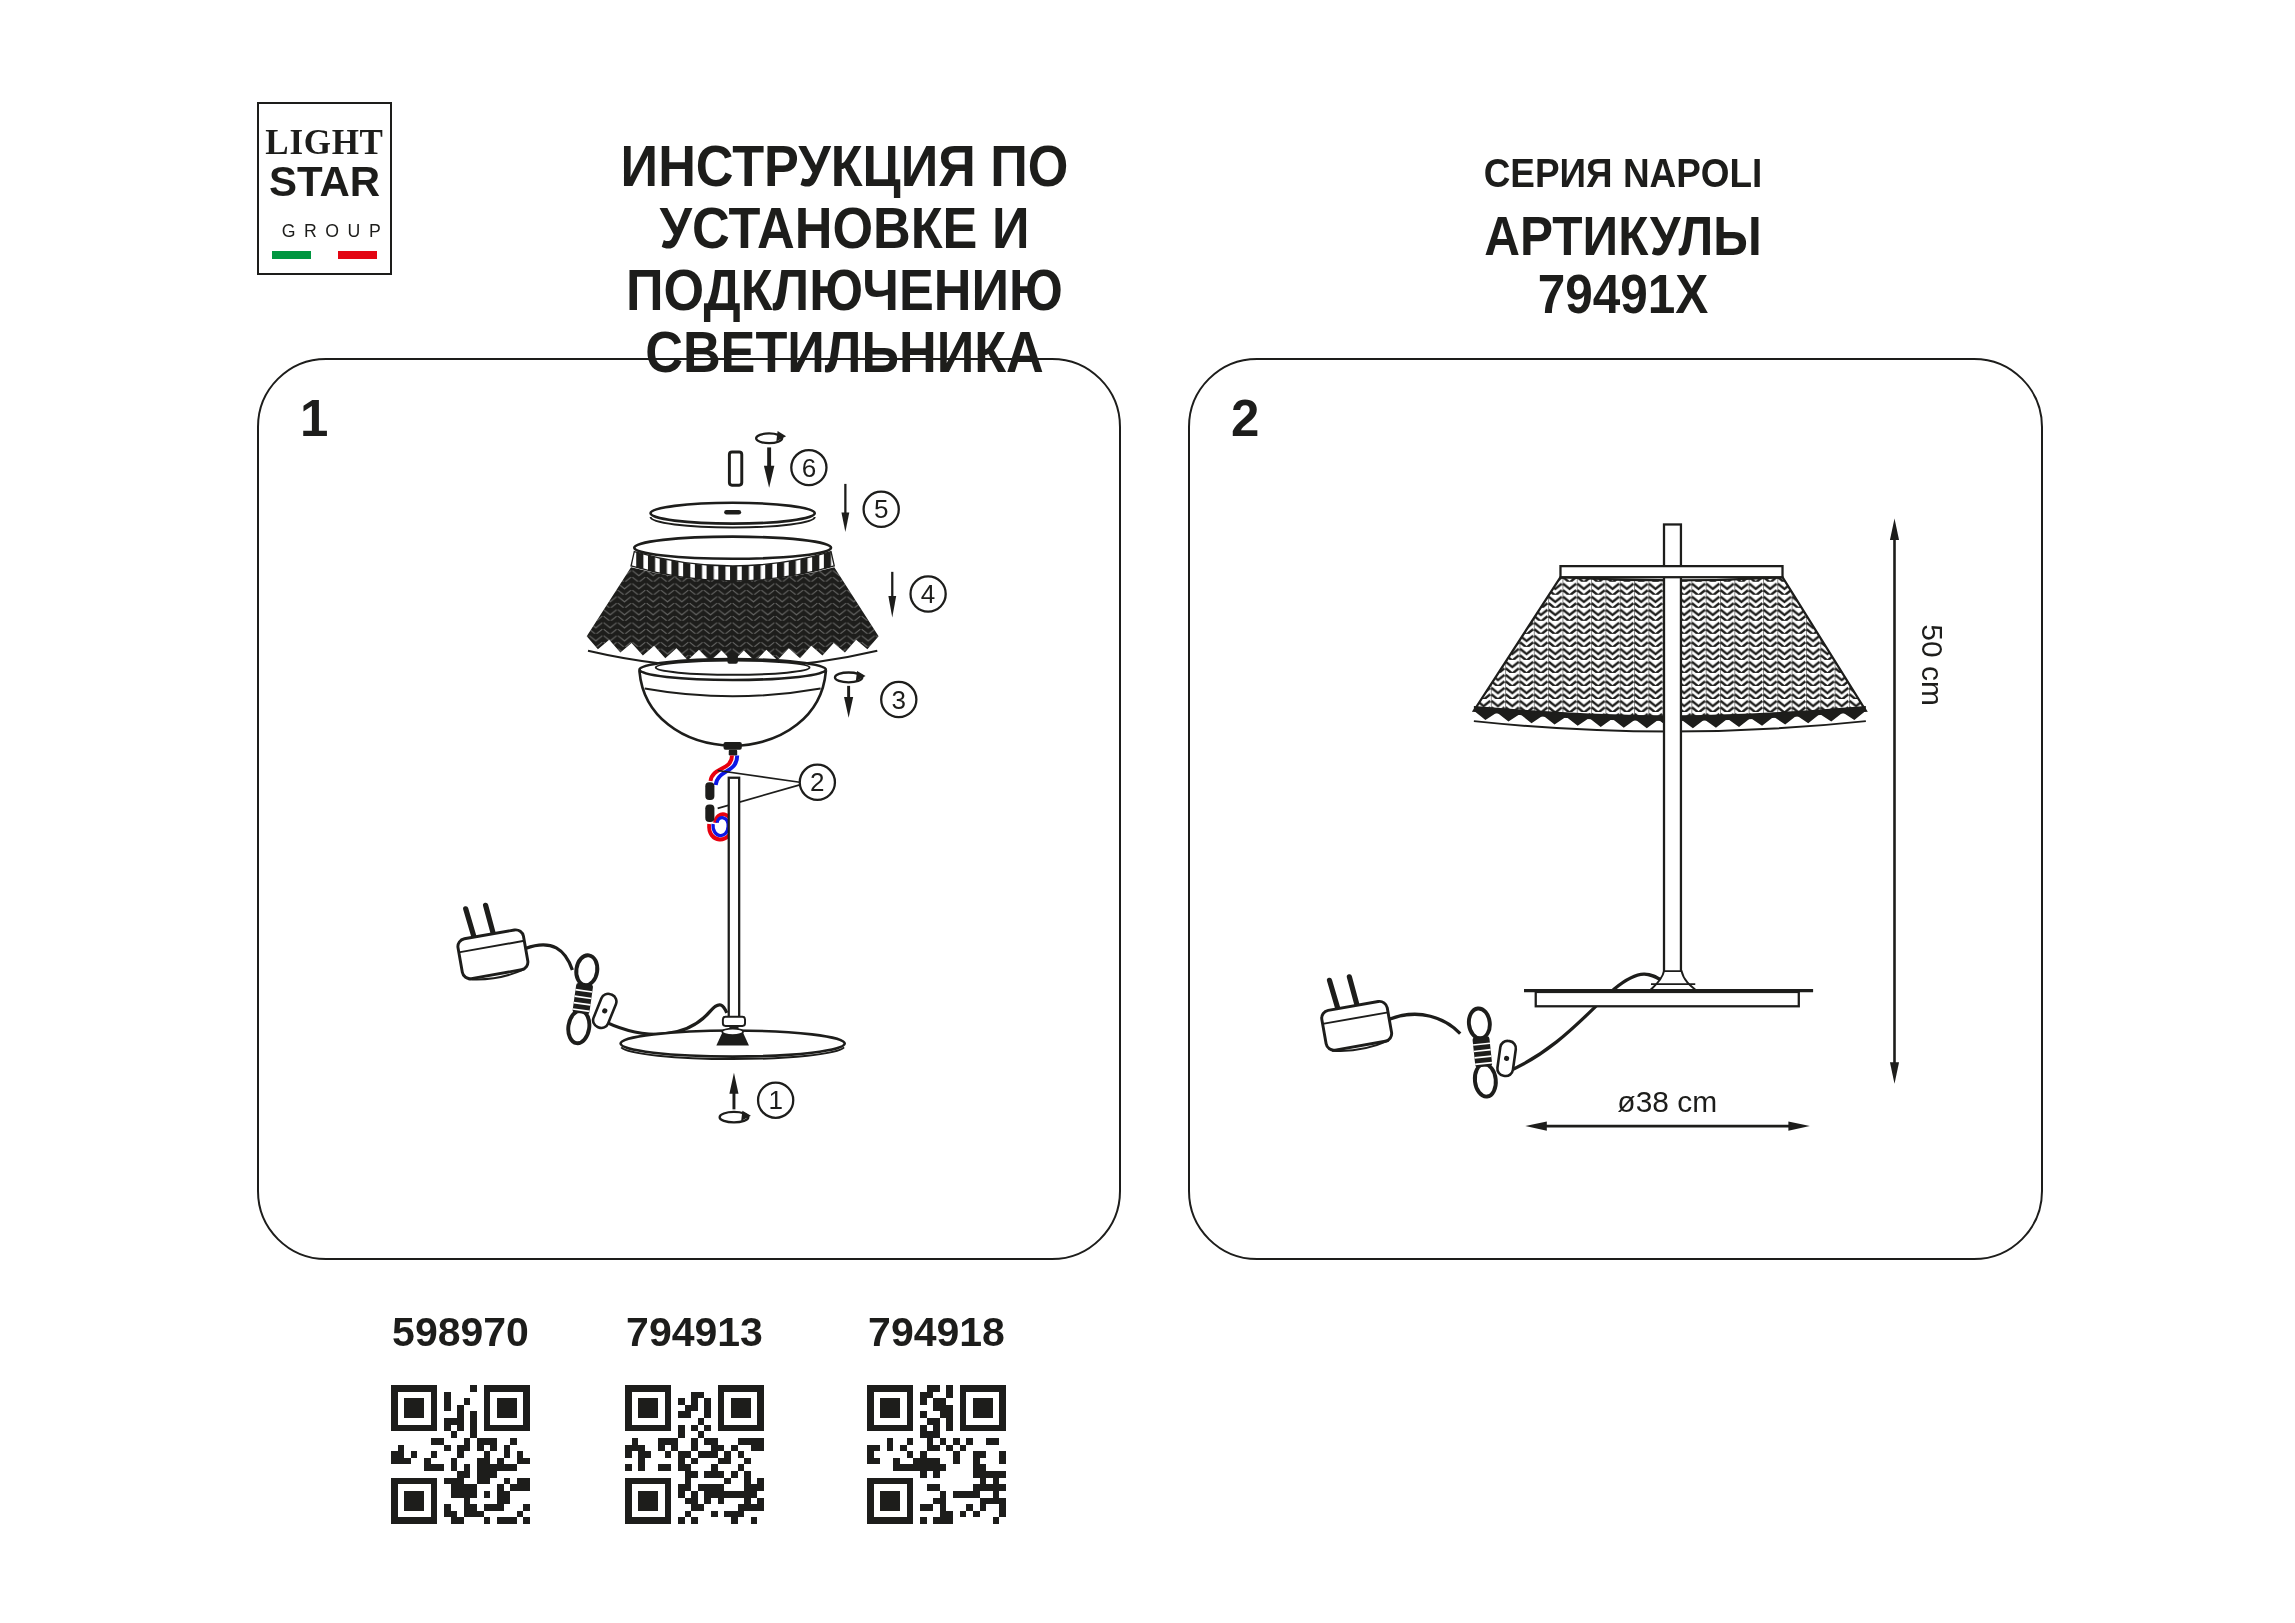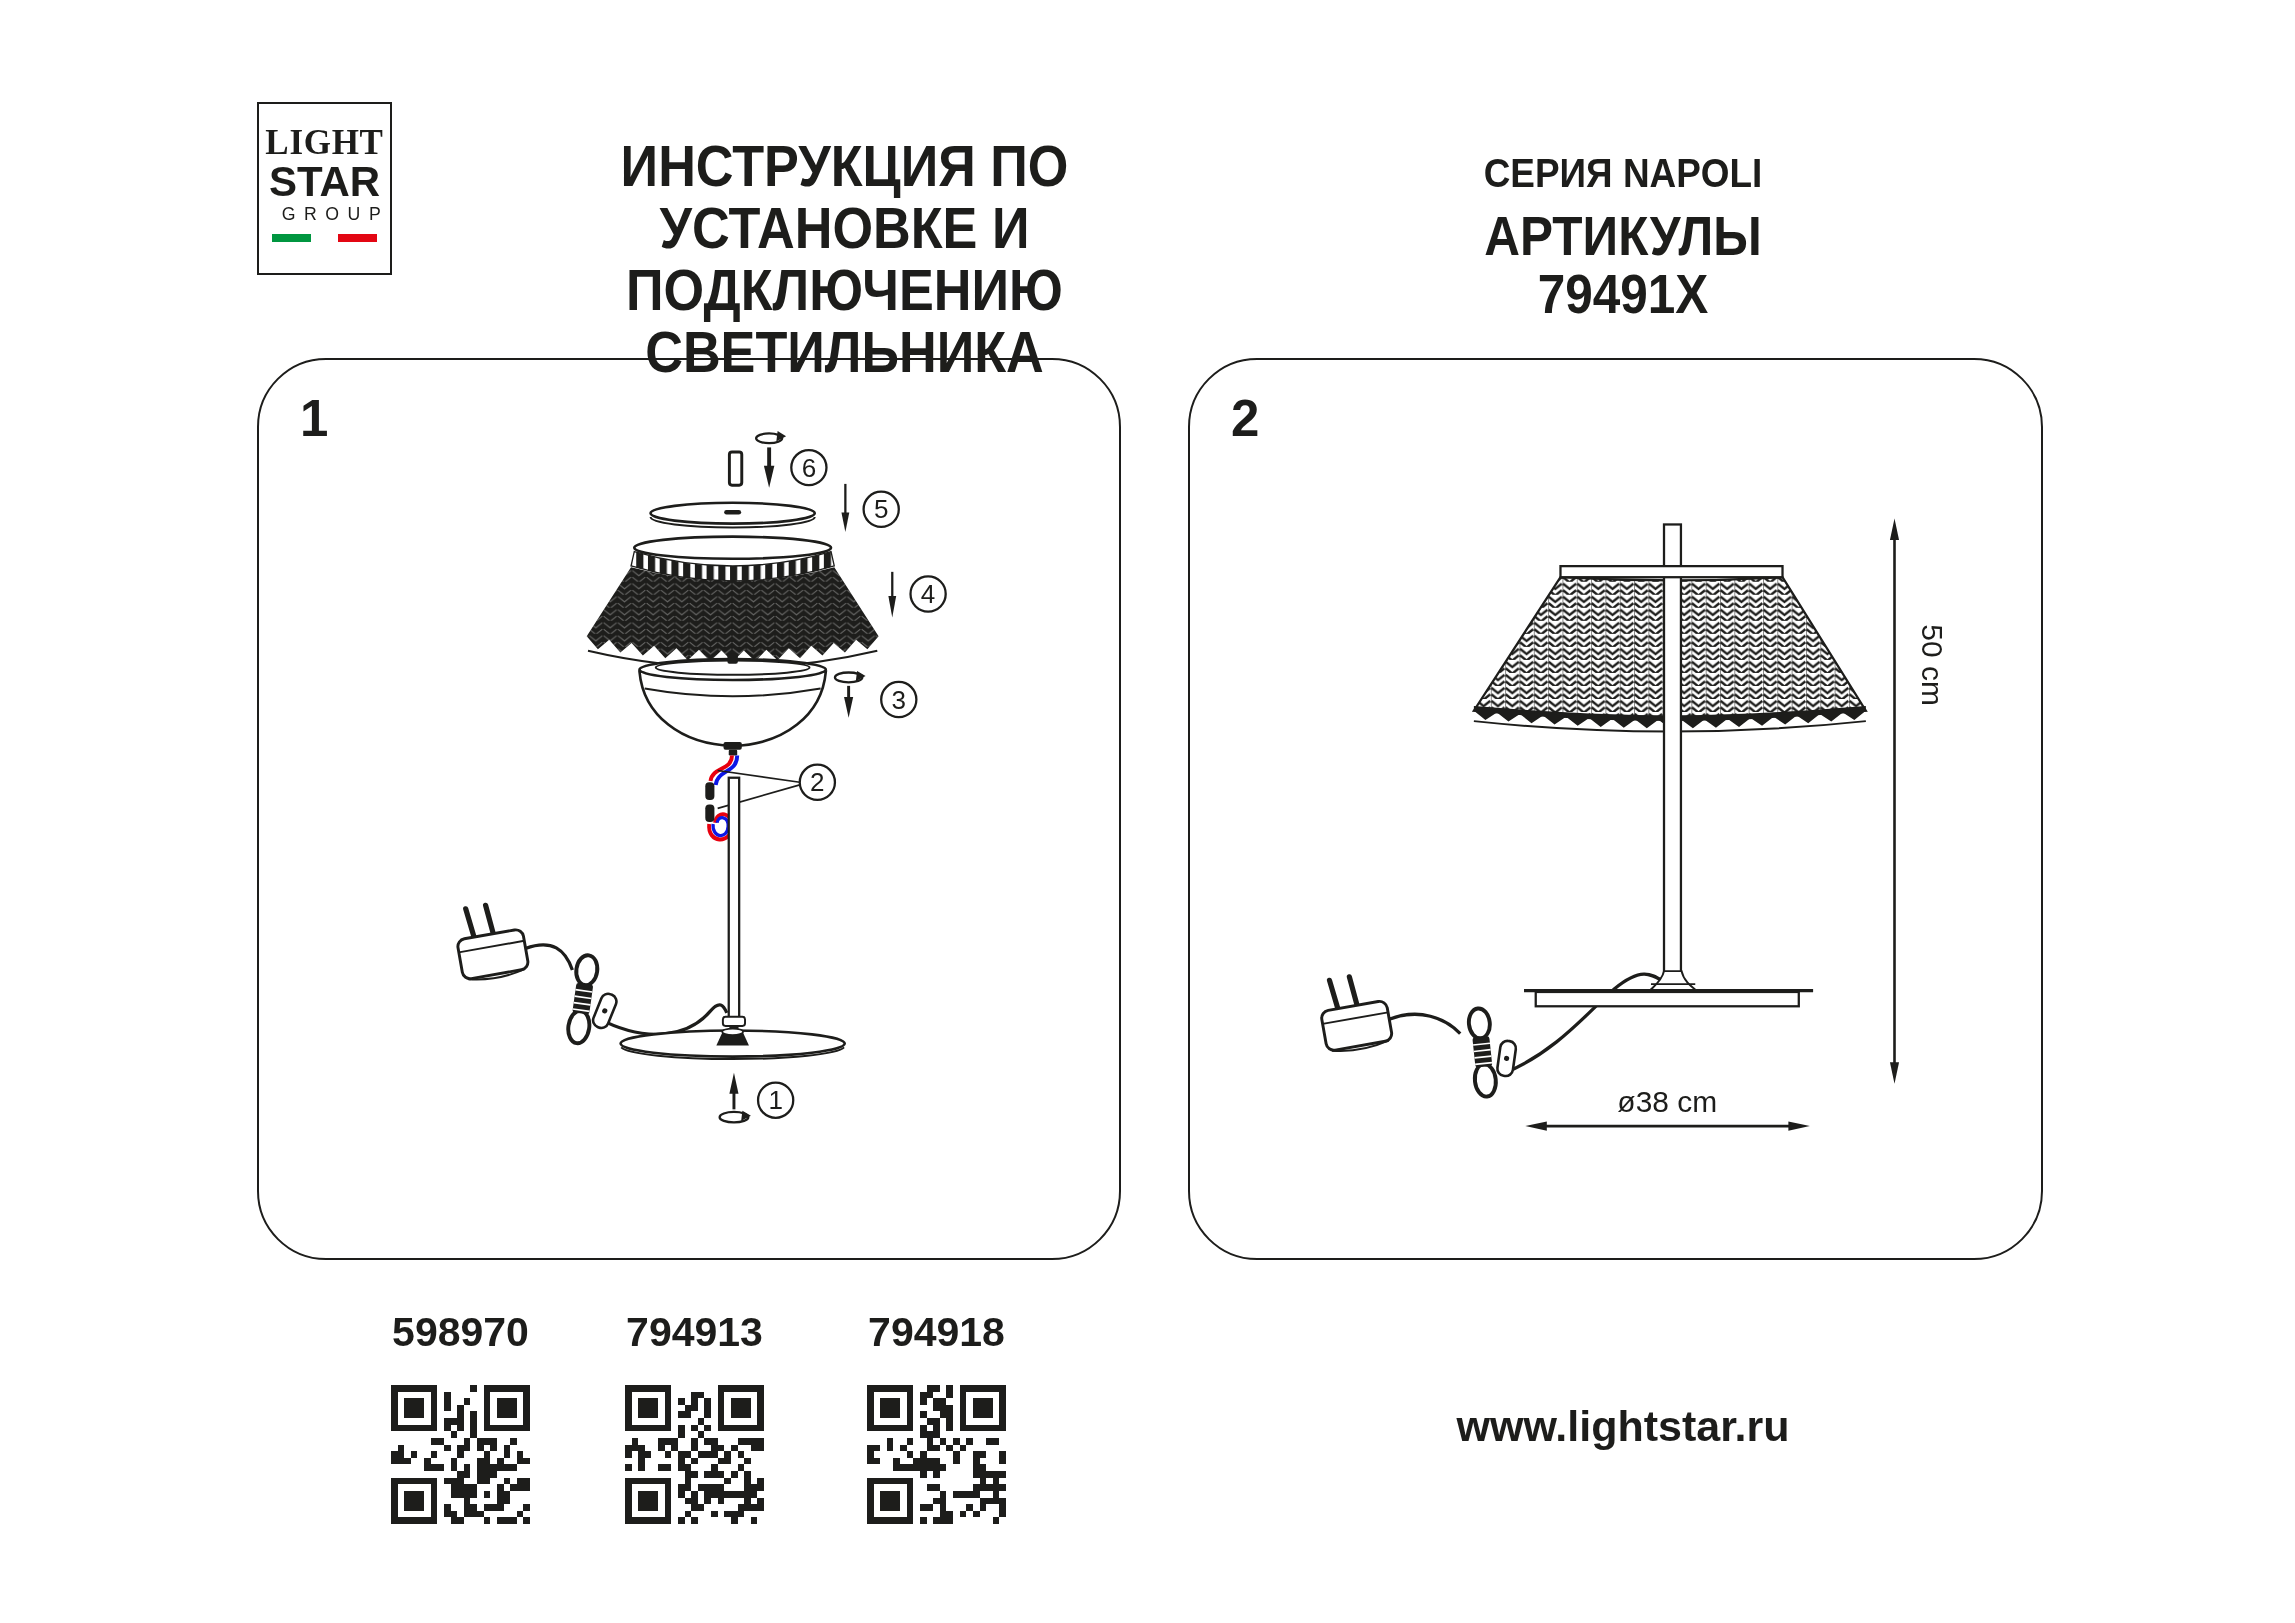--- a/index.html
+++ b/index.html
@@ -5,21 +5,21 @@
   html,body{margin:0;padding:0;background:#ffffff;}
   .page{position:relative;width:2295px;height:1623px;background:#ffffff;overflow:hidden;
         font-family:"Liberation Sans",sans-serif;color:#1d1d1b;}
   .abs{position:absolute;}
   
   .logo-box{left:257px;top:102px;width:135px;height:173px;border:2.6px solid #1d1d1b;
             box-sizing:border-box;text-align:center;}
   .logo-light{margin-top:19.6px;font-family:"Liberation Serif",serif;font-weight:700;
               font-size:35px;line-height:37px;letter-spacing:0.7px;}
   .logo-star{font-family:Liberation Sans, sans-serif;font-weight:700;font-size:42px;line-height:41px;}
-  .logo-group{margin-top:2px;font-size:17.7px;font-weight:400;letter-spacing:8.5px;padding-left:22px;}
+  .logo-group{margin-top:19px;font-size:17.7px;font-weight:400;letter-spacing:8.5px;padding-left:22px;}
   .logo-flag{margin:9.2px auto 0;width:106px;height:8.5px;display:flex;}
   .logo-flag div{height:100%;}
   .title-block{left:419px;top:135px;width:851px;text-align:center;font-weight:700;
                font-size:58px;line-height:62px;transform:scaleX(0.9);transform-origin:center top;}
   .series-block{left:1394px;top:152px;width:458px;text-align:center;font-weight:700;
                 transform:scaleX(0.9);transform-origin:center top;}
   .series-line{font-size:41px;line-height:43px;}
   .articles-line{margin-top:11.8px;font-size:55px;line-height:58px;}
   
   .panel{top:358px;height:902px;border:2.6px solid #1d1d1b;border-radius:69px;box-sizing:border-box;}
@@ -644,16 +644,15 @@
           <rect x="2" y="2" width="3" height="3" fill="#1d1d1b"></rect>
           <rect x="14" y="0" width="7" height="7" fill="#1d1d1b"></rect>
           <rect x="15" y="1" width="5" height="5" fill="#ffffff"></rect>
           <rect x="16" y="2" width="3" height="3" fill="#1d1d1b"></rect>
           <rect x="0" y="14" width="7" height="7" fill="#1d1d1b"></rect>
           <rect x="1" y="15" width="5" height="5" fill="#ffffff"></rect>
           <rect x="2" y="16" width="3" height="3" fill="#1d1d1b"></rect>
         </svg></div>
   </div>
 
-  <div class="abs website">www.lightstar.ru</div>
 
 </div>
 
 
 </body></html>

